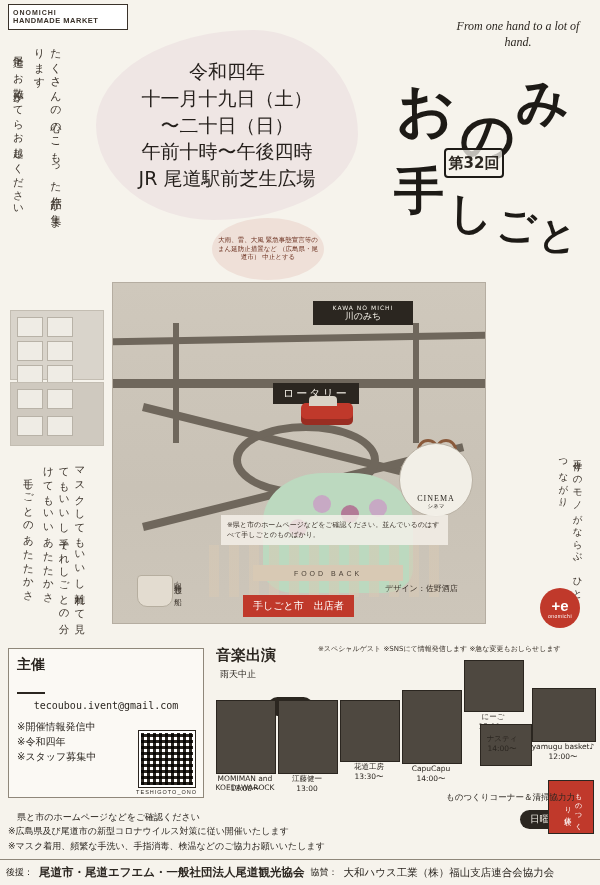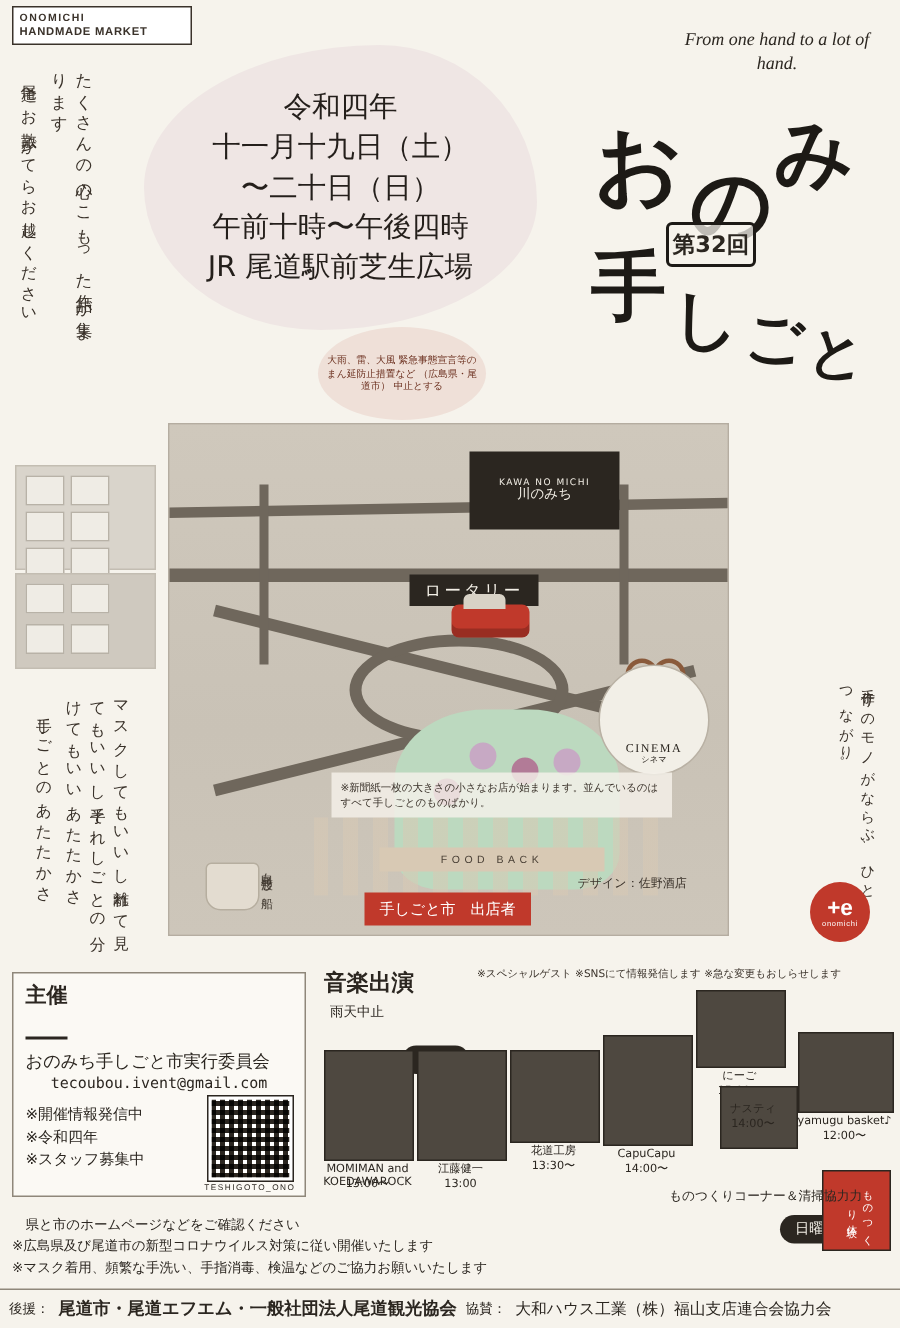--- a/index.html
+++ b/index.html
@@ -102,21 +102,21 @@
   .rx1{left:30px;top:120px;width:330px;height:8px;transform:rotate(14deg);transform-origin:left center;}
   .rx2{left:30px;top:240px;width:330px;height:8px;transform:rotate(-14deg);transform-origin:left center;}
   .rcirc{position:absolute;left:120px;top:140px;width:130px;height:58px;border:8px solid #6f675c;border-radius:50%;}
   .rv1{left:60px;top:40px;width:6px;height:120px;}
   .rv2{left:300px;top:40px;width:6px;height:120px;}
   .lbl-rotary{
     position:absolute;left:160px;top:100px;background:#2b2620;color:#f3efe6;
     font-size:11px;padding:3px 10px;letter-spacing:2px;font-family:"DejaVu Sans",sans-serif;
   }
   .lbl-kawanomichi{
-    position:absolute;left:200px;top:18px;width:100px;height:52px;background:#2b2620;color:#f3efe6;
+    position:absolute;left:200px;top:18px;width:100px;height:24px;background:#2b2620;color:#f3efe6;
     display:flex;flex-direction:column;align-items:center;justify-content:center;
     font-size:9px;font-family:"DejaVu Sans",sans-serif;line-height:1.2;
   }
   .lbl-kawanomichi .sm{font-size:6px;letter-spacing:1px;}
   .car{
     position:absolute;left:188px;top:120px;width:52px;height:22px;background:#c0392b;border-radius:5px;
     box-shadow:inset 0 -6px 0 rgba(0,0,0,.2);
   }
   .car:after{content:"";position:absolute;left:8px;top:-7px;width:28px;height:10px;background:#d8d2c6;border-radius:4px 4px 0 0;}
   .lawn{
@@ -288,37 +288,36 @@
     <div class="dot" style="left:200px;top:212px;background:#c9a0c4;"></div>
     <div class="dot" style="left:228px;top:222px;background:#b06a8f;"></div>
     <div class="dot" style="left:256px;top:216px;background:#c9a0c4;"></div>
     <div class="dot" style="left:176px;top:236px;background:#b06a8f;"></div>
     <div class="projector"></div>
     <div class="cinema">
       <span class="ct">CINEMA</span>
       <span class="cs">シネマ</span>
     </div>
     <div class="stripes"></div>
-    <div class="note">※新聞紙一枚の大きさの小さなお店が始まります。並んでいるのはすべて手しごとのものばかり。</div>
+    <div class="note">※県と市のホームページなどをご確認ください。並んでいるのはすべて手しごとのものばかり。</div>
     <div class="foodback">FOOD BACK</div>
     <div class="tag-shop">手しごと市　出店者</div>
     <div class="design-credit">デザイン：佐野酒店</div>
     <div class="boat"></div>
     <div class="boat-lbl vtext">向島渡し船</div>
   </div>
 
   <div class="vtext vright">手作りのモノがならぶ、ひとつながり。</div>
   <div class="teto">
     <span class="sym">+e</span>
     <span class="nm">onomichi</span>
   </div>
 
   <div class="orgbox">
     <h3>主催</h3>
-    <div class="name">おのみち手しごと市実行委員会</div>
     <div class="mail">tecoubou.ivent@gmail.com</div>
     <ul>
       <li>※開催情報発信中</li>
       <li>※令和四年</li>
       <li>※スタッフ募集中</li>
     </ul>
     <div class="qr"></div>
     <div class="qr-lbl">TESHIGOTO_ONO</div>
   </div>
 

